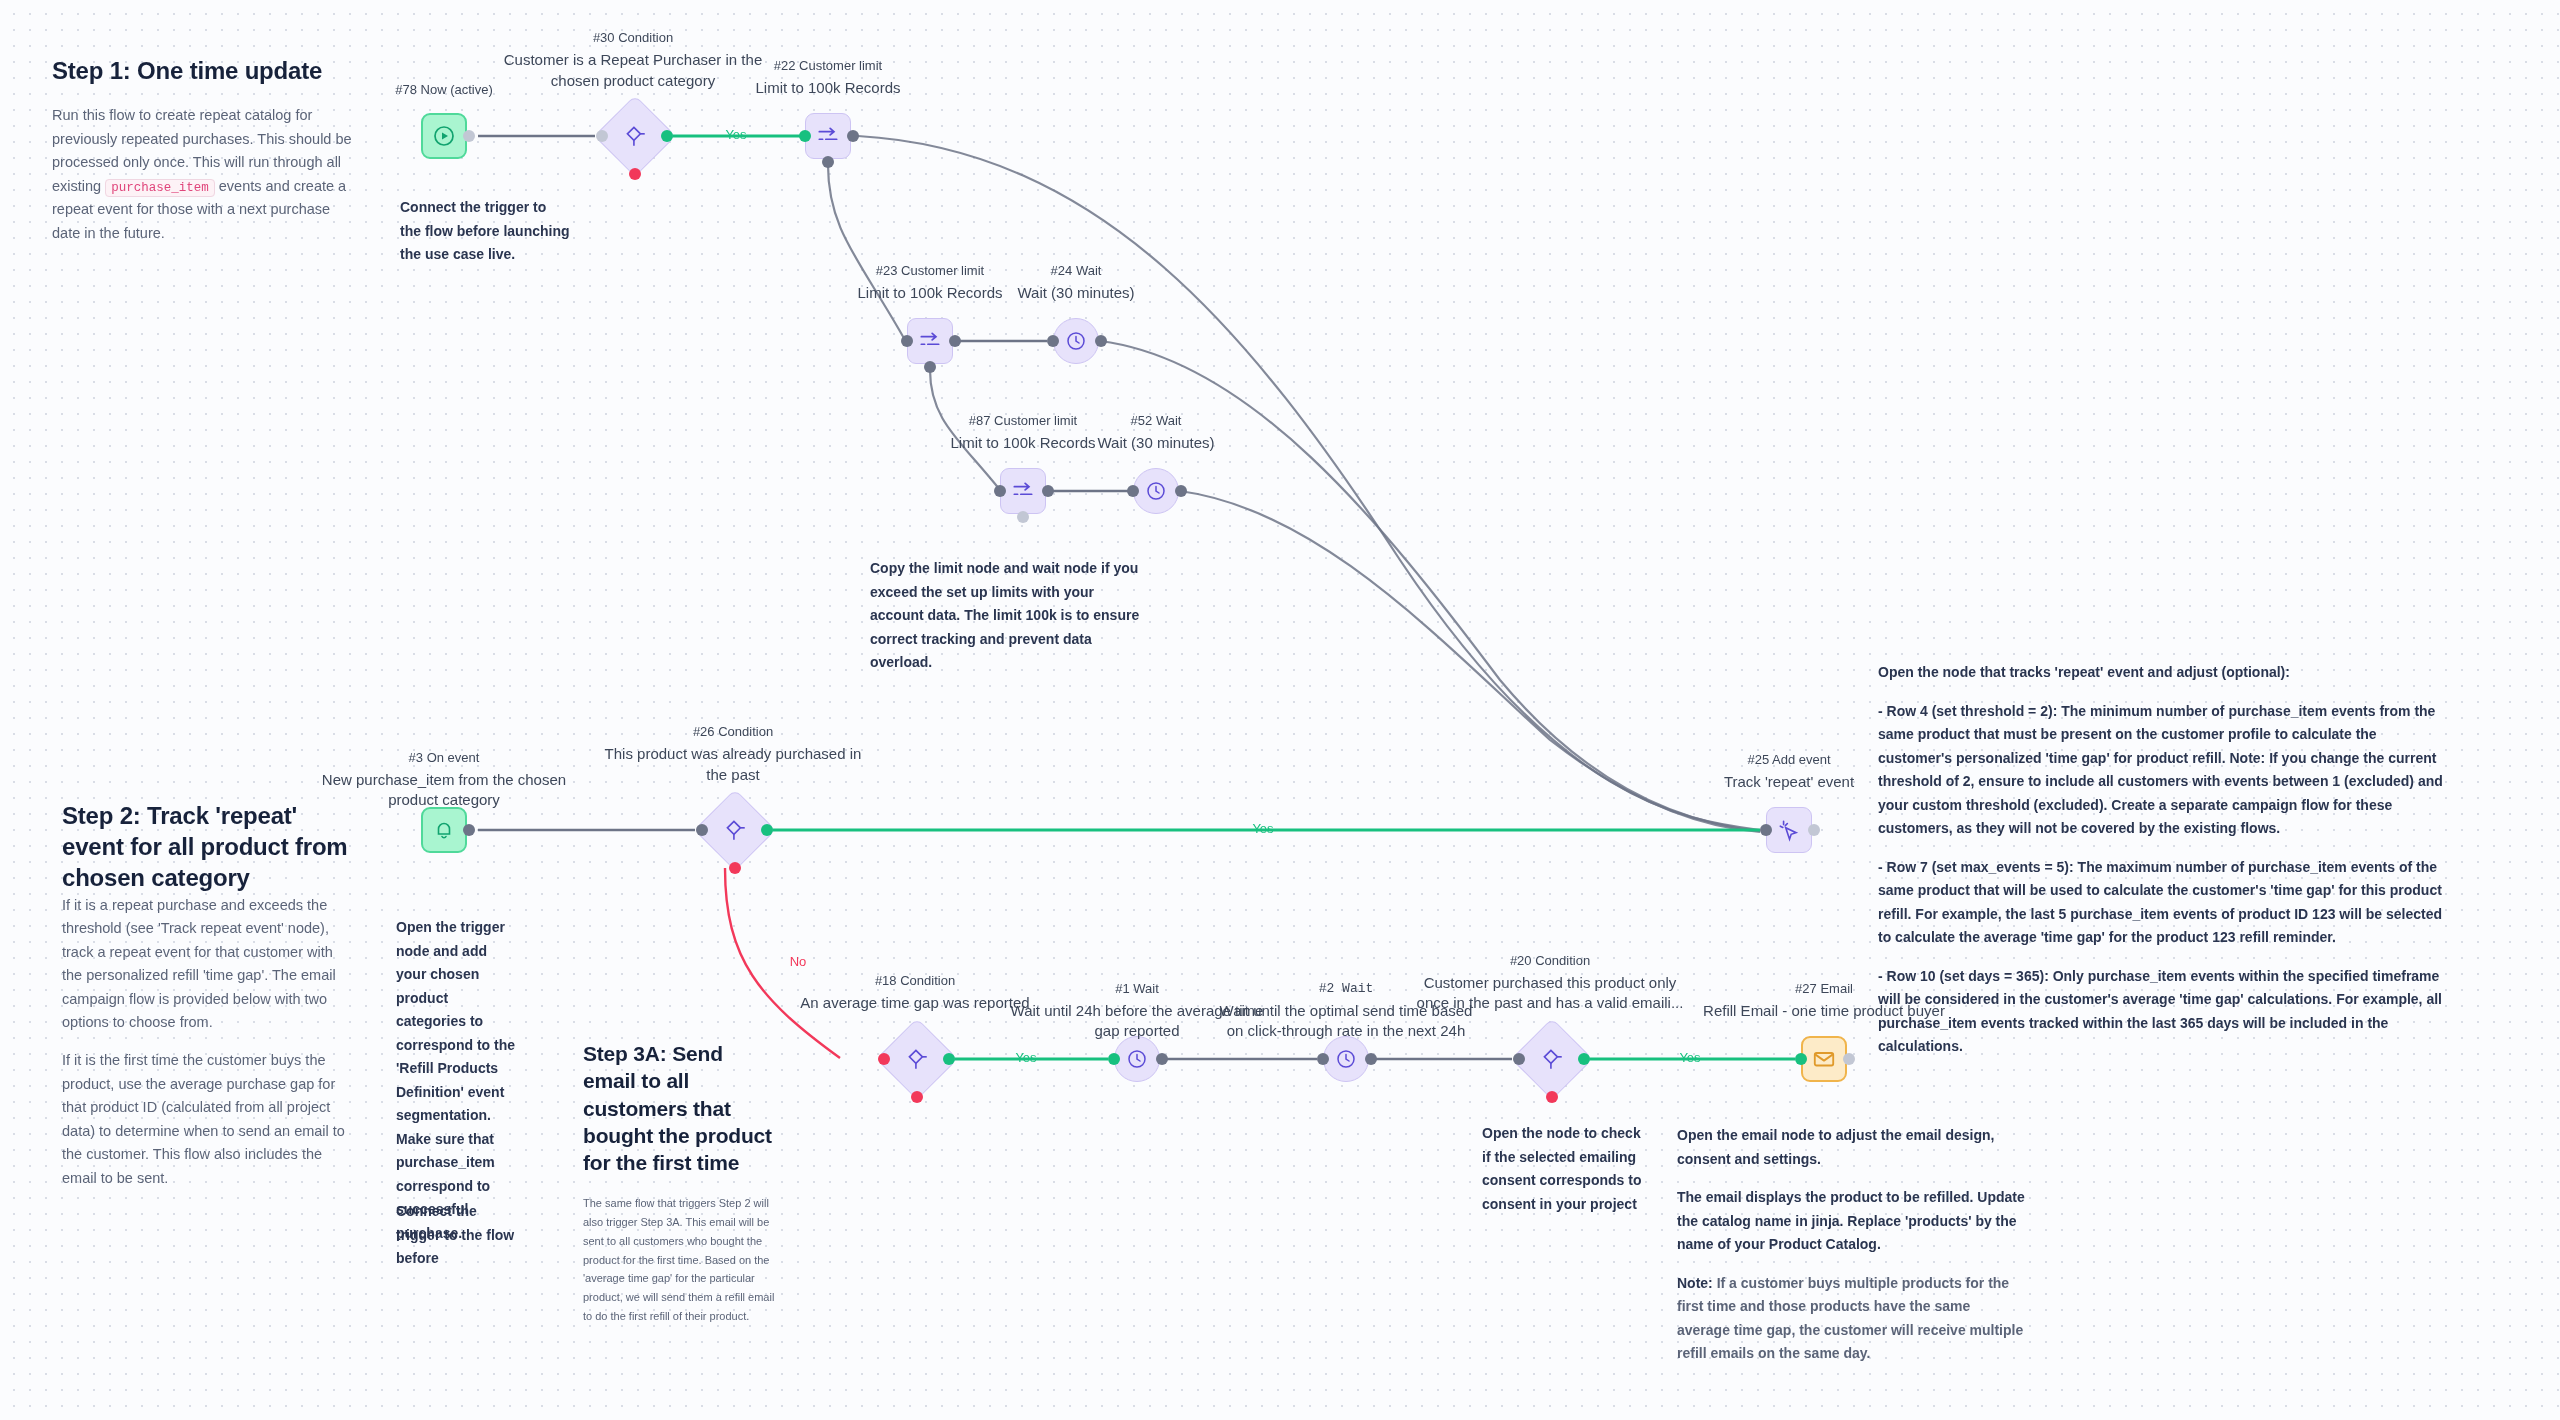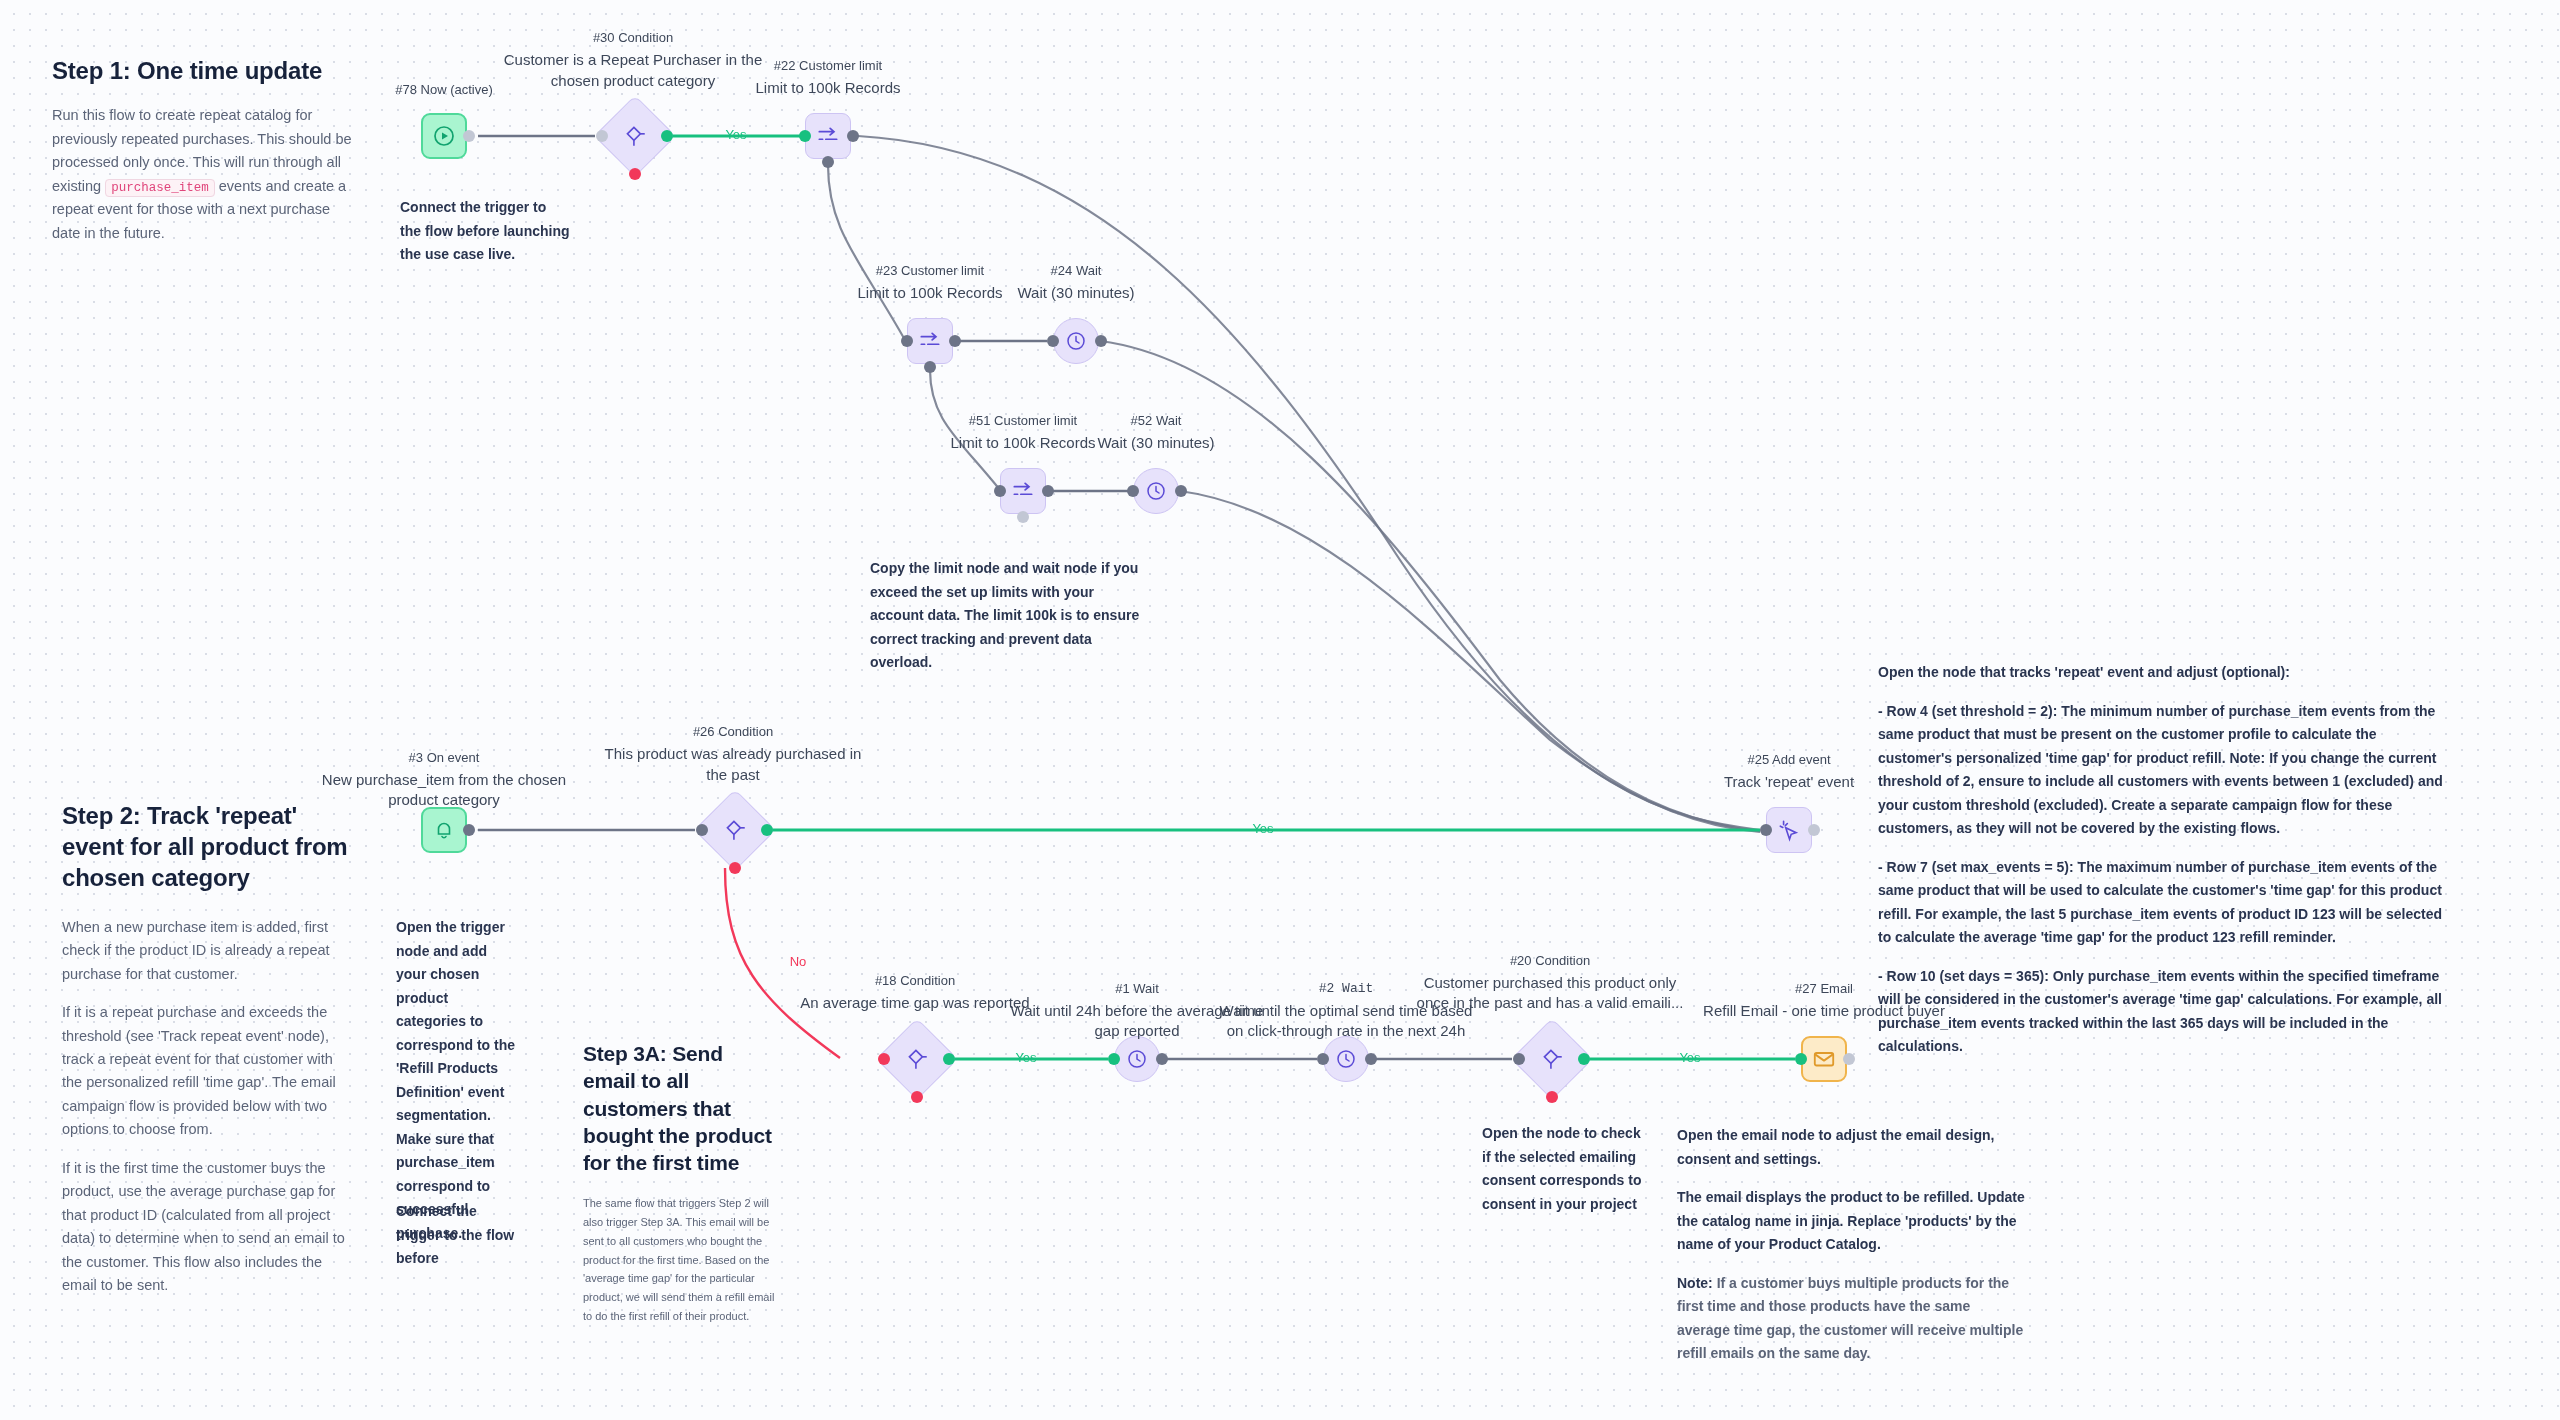--- a/index.html
+++ b/index.html
@@ -135,21 +135,20 @@
       <span>Run this flow to create repeat catalog for previously repeated purchases. This should be processed only once. This will run through all existing</span>
       <span class="code-chip">purchase_item</span>
       <span>events and create a repeat event for those with a next purchase date in the future.</span>
     </div>
   </div>
 
   <div class="txt note-b" style="left:400px; top:196px; width:170px;">Connect the trigger to the flow before launching the use case live.</div>
 
   <div class="txt" style="left:62px; top:800px; width:290px;">
     <div class="h-title">Step 2: Track 'repeat' event for all product from chosen category</div>
-    <div class="body-p" style="margin-top:22px;">When a new purchase item is added, first check if the product ID is already a repeat purchase for that customer.</div>
     <div class="body-p">If it is a repeat purchase and exceeds the threshold (see 'Track repeat event' node), track a repeat event for that customer with the personalized refill 'time gap'. The email campaign flow is provided below with two options to choose from.</div>
     <div class="body-p">If it is the first time the customer buys the product, use the average purchase gap for that product ID (calculated from all project data) to determine when to send an email to the customer. This flow also includes the email to be sent.</div>
   </div>
 
   <div class="txt note-b" style="left:396px; top:916px; width:120px;">Open the trigger node and add your chosen product categories to correspond to the 'Refill Products Definition' event segmentation. Make sure that purchase_item correspond to successful purchase.</div>
   <div class="txt note-b" style="left:396px; top:1185px; width:120px;">Connect the trigger to the flow before</div>
 
   <div class="txt" style="left:583px; top:1040px; width:195px;">
     <div class="h-title" style="font-size:21px;">Step 3A: Send email to all customers that bought the product for the first time</div>
     <div class="body-p" style="margin-top:18px; font-size:11px; line-height:1.7;">The same flow that triggers Step 2 will also trigger Step 3A. This email will be sent to all customers who bought the product for the first time. Based on the 'average time gap' for the particular product, we will send them a refill email to do the first refill of their product.</div>
@@ -237,21 +236,21 @@
       <svg width="24" height="24" viewBox="0 0 24 24" fill="none" stroke="#5b4bd6" stroke-width="1.5">
         <circle cx="12" cy="12" r="8"></circle>
           <path d="M12 7.5 V12 L15 14" stroke-linecap="round"></path>
       </svg>
     </div>
     <span class="port port-grey" style="left:-6px;"></span>
     <span class="port port-grey" style="left:42px;"></span>
   </div>
 
   <div class="node" style="left:1000px; top:468px;">
-    <div class="node-label nl-id" style="top:-56px;">#51 Customer limit</div>
+    <div class="node-label nl-id" style="top:-56px;">#87 Customer limit</div>
     <div class="node-label nl-sub" style="top:-36px;">Limit to 100k Records</div>
     <div class="shape-box n-purple">
       <svg width="26" height="26" viewBox="0 0 24 24" fill="none" stroke="#5b4bd6" stroke-width="1.6" stroke-linecap="round">
         <path d="M4 8 H17 M14 5 L17.5 8 L14 11"></path>
           <path d="M20 15 H10 M7 15 H4"></path>
       </svg>
     </div>
     <span class="port port-grey" style="left:-6px;"></span>
     <span class="port port-grey" style="left:42px;"></span>
     <span class="port port-light" style="left:17px; top:43px; margin-top:0;"></span>

